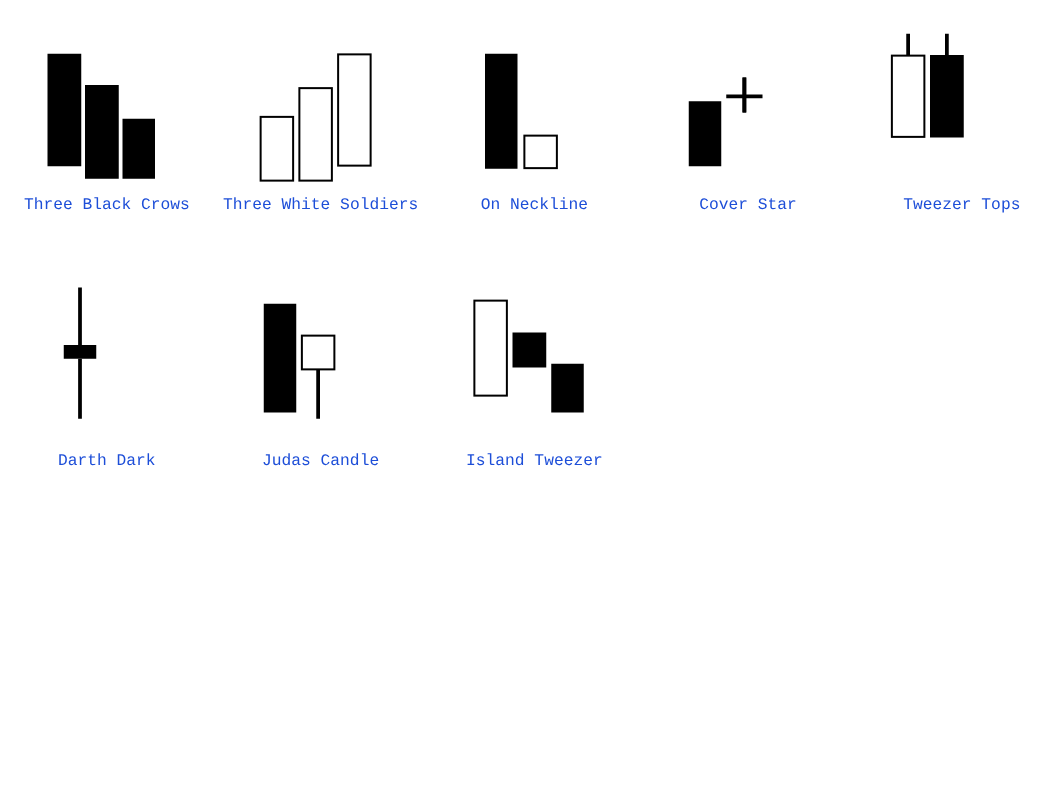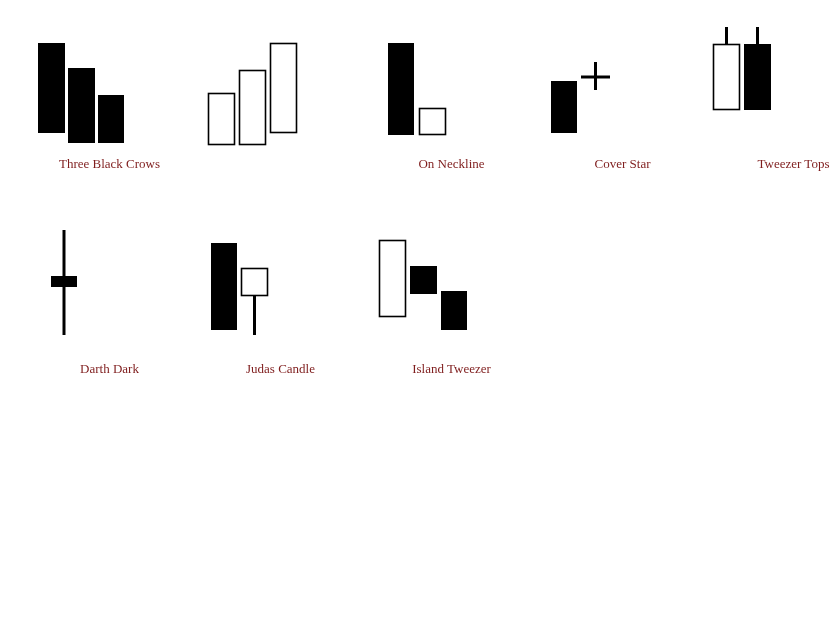--- a/index.html
+++ b/index.html
@@ -38,24 +38,23 @@
     display: block;
   }
   .pattern-label {
     position: absolute;
     left: 0;
     top: 136px;
     width: 171px;
     text-align: center;
     font-size: 13px;
     line-height: 16px;
-    color: #7f1d1d;
-    font-family: Liberation Serif, serif;
+    color: #1d4ed8;
+    font-family: Liberation Mono, monospace;
     white-space: nowrap;
-    padding-left: 24px;
   }
 </style>
 </head>
 <body>
 
 <div id="pattern-grid">
     <div class="pattern-cell">
       <svg class="pattern-figure" viewBox="0 0 171 130" width="171" height="130">
         <g>
           <rect x="38" y="23" width="27" height="90" fill="#000000"></rect>
@@ -74,20 +73,21 @@
         <g>
           <rect x="37.5" y="73.5" width="26" height="51" fill="#ffffff" stroke="#000000" stroke-width="1.6"></rect>
         </g>
         <g>
           <rect x="68.5" y="50.5" width="26" height="74" fill="#ffffff" stroke="#000000" stroke-width="1.6"></rect>
         </g>
         <g>
           <rect x="99.5" y="23.5" width="26" height="89" fill="#ffffff" stroke="#000000" stroke-width="1.6"></rect>
         </g>
       </svg>
+      <div class="pattern-label">Three White Soldiers</div>
     </div>
     <div class="pattern-cell">
       <svg class="pattern-figure" viewBox="0 0 171 130" width="171" height="130">
         <g>
           <rect x="46" y="23" width="26" height="92" fill="#000000"></rect>
         </g>
         <g>
           <rect x="77.5" y="88.5" width="26" height="26" fill="#ffffff" stroke="#000000" stroke-width="1.6"></rect>
         </g>
       </svg>

